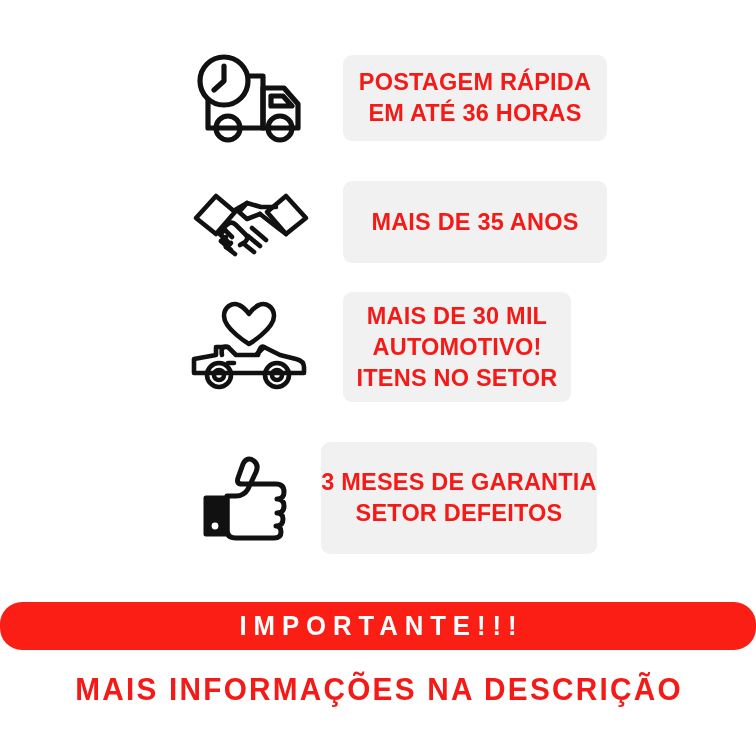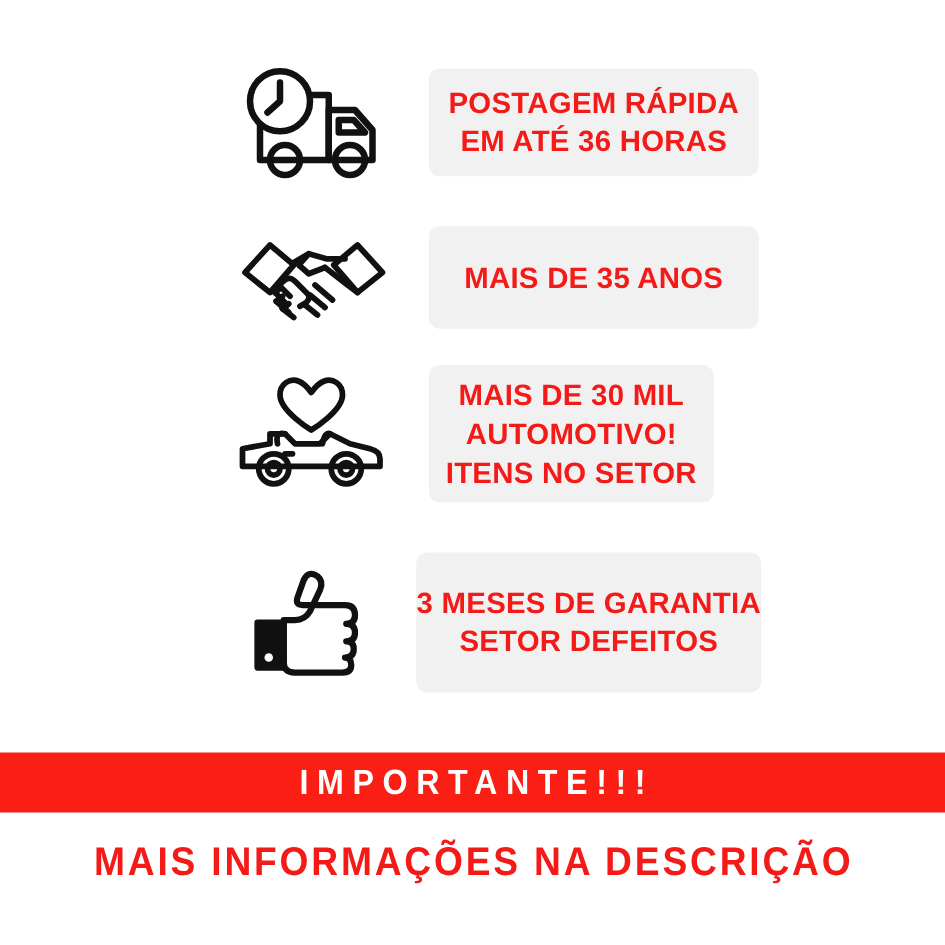--- a/index.html
+++ b/index.html
@@ -75,33 +75,34 @@
   #row-4 { left: 165px; top: 435px; width: 440px; height: 125px; }
 
   #row-1 .feature-icon { width: 140px; height: 100px; }
   #row-2 .feature-icon { width: 140px; height: 95px; }
   #row-3 .feature-icon { width: 145px; height: 110px; }
   #row-4 .feature-icon { width: 140px; height: 115px; }
 
   #row-1 .feature-text-box { width: 264px; height: 86px; margin-left: 22px; }
   #row-2 .feature-text-box { width: 264px; height: 82px; margin-left: 22px; }
   #row-3 .feature-text-box { width: 228px; height: 110px; margin-left: 22px; }
-  #row-4 .feature-text-box { width: 276px; height: 112px; margin-left: 12px; }
+  #row-4 .feature-text-box { width: 276px; height: 112px; }
 
   
   .important-banner {
     position: absolute;
     left: 0;
     top: 602px;
     width: 756px;
     height: 48px;
     background: #fa1e14;
     display: flex;
     align-items: center;
     justify-content: center;
+    border-radius: 22px;
   }
 
   .important-banner-text {
     color: #ffffff;
     font-weight: bold;
     font-size: 28px;
     letter-spacing: 7.5px;
     text-indent: 7.5px;
     font-stretch: condensed;
     white-space: nowrap;

